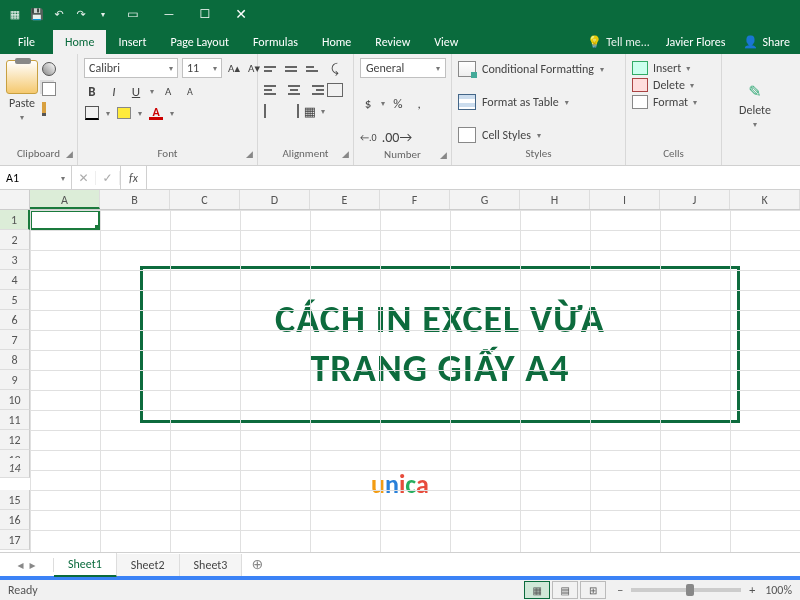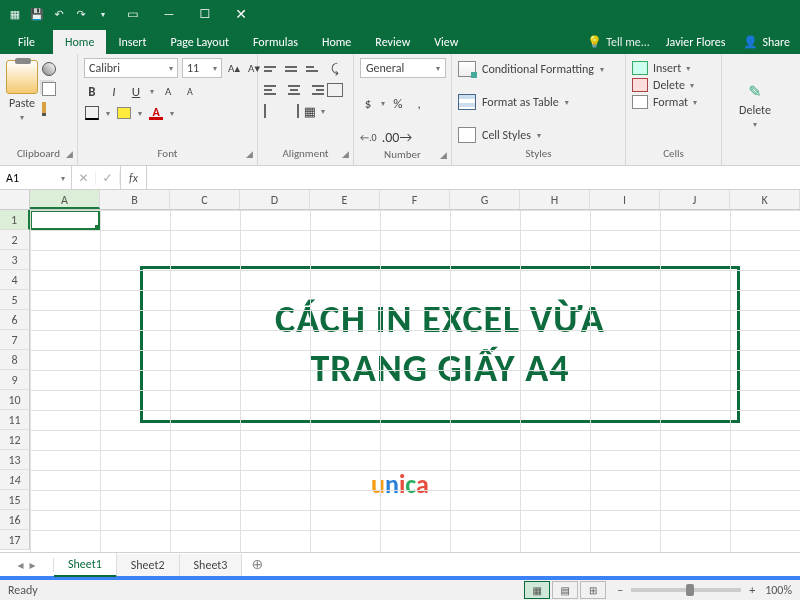--- a/index.html
+++ b/index.html
@@ -403,21 +403,21 @@
       <div class="row-h" style="top: 60px;">4</div>
       <div class="row-h" style="top: 80px;">5</div>
       <div class="row-h" style="top: 100px;">6</div>
       <div class="row-h" style="top: 120px;">7</div>
       <div class="row-h" style="top: 140px;">8</div>
       <div class="row-h" style="top: 160px;">9</div>
       <div class="row-h" style="top: 180px;">10</div>
       <div class="row-h" style="top: 200px;">11</div>
       <div class="row-h" style="top: 220px;">12</div>
       <div class="row-h" style="top: 240px;">13</div>
-      <div class="row-h" style="top: 260px; font-style: italic;">14</div>
+      <div class="row-h" style="top: 248px; font-style: italic;">14</div>
       <div class="row-h" style="top: 280px;">15</div>
       <div class="row-h" style="top: 300px;">16</div>
       <div class="row-h" style="top: 320px;">17</div>
     </div>
   <div class="sel-cell" style="left:30px; top:20px;"></div>
 
   <div class="overlay">
     <div class="big">CÁCH IN EXCEL VỪA</div>
     <div class="big">TRANG GIẤY A4</div>
   </div>

